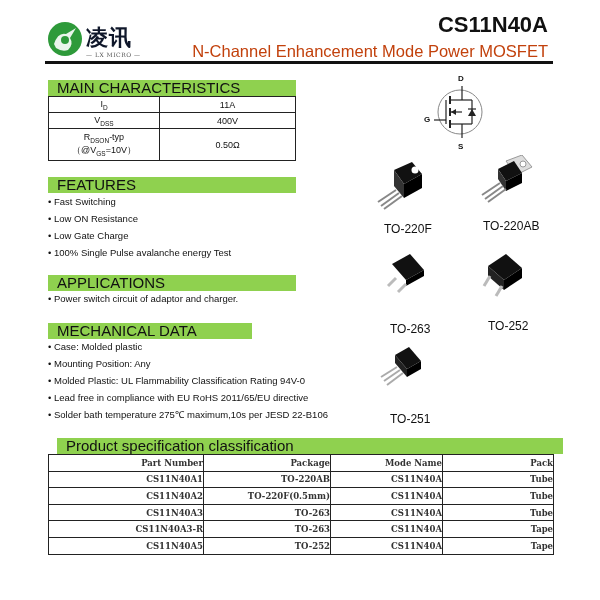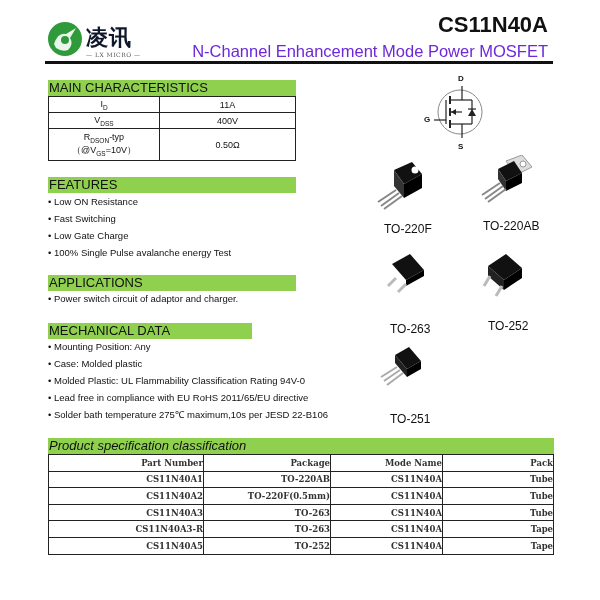--- a/index.html
+++ b/index.html
@@ -5,25 +5,25 @@
   * { margin: 0; padding: 0; box-sizing: border-box; }
   body { width: 600px; height: 600px; background: #fff; position: relative; overflow: hidden; font-family: "Liberation Sans", sans-serif; color: #111; }
   .abs { position: absolute; }
 
   
   .logo { left: 48px; top: 20px; width: 100px; height: 42px; }
   .logo-circle { position: absolute; left: 0; top: 2px; width: 34px; height: 34px; border-radius: 50%; background: #2e9a3a; }
   .logo-cn { position: absolute; left: 38px; top: 3px; font-family: "DejaVu Serif", serif; font-size: 22px; font-weight: bold; letter-spacing: 1px; color: #0f172a; }
   .logo-en { position: absolute; left: 38px; top: 31px; font-family: "DejaVu Serif", serif; font-size: 6px; color: #555; letter-spacing: 0.5px; }
   .title { right: 52px; top: 12px; font-size: 22px; font-weight: bold; color: #111; }
-  .subtitle { right: 52px; top: 42px; font-size: 16.5px; color: #6d28d9; }
+  .subtitle { right: 52px; top: 42px; font-size: 16.5px; color: #c2410c; }
   .hr { left: 45px; top: 61px; width: 508px; height: 3px; background: #111; }
 
   
-  .sec { position: absolute; background: #8fd14f; font-size: 13px; line-height: 16px; height: 16px; padding-left: 1px; color: #111; }
+  .sec { position: absolute; background: #8fd14f; font-size: 15px; line-height: 16px; height: 16px; padding-left: 9px; color: #111; }
 
   
   .mc { left: 48px; top: 96px; width: 248px; border-collapse: collapse; font-size: 9px; }
   .mc td { border: 1.5px solid #222; text-align: center; height: 16px; }
   .mc td:first-child { width: 111px; }
   .mc sub { font-size: 6.5px; }
 
   .bullets { position: absolute; left: 48px; font-size: 9.5px; color: #111; }
   .bullets div { height: 17px; line-height: 17px; }
 
@@ -66,35 +66,35 @@
       <span>R</span><sub>DSON</sub><span>-typ</span><br>
       <span>（@V</span><sub>GS</sub><span>=10V）</span>
     </td>
     <td>0.50Ω</td>
   </tr>
 </tbody>
   </table>
 
 <div class="sec" style="left:48px;top:177px;width:248px;">FEATURES</div>
 <div class="bullets" style="top:193px;">
+  <div>• Fast Switching</div>
   <div>• Low ON Resistance</div>
-  <div>• Fast Switching</div>
   <div>• Low Gate Charge</div>
   <div>• 100% Single Pulse avalanche energy Test</div>
 </div>
 
 <div class="sec" style="left:48px;top:275px;width:248px;">APPLICATIONS</div>
 <div class="bullets" style="top:290px;">
   <div>• Power switch circuit of adaptor and charger.</div>
 </div>
 
 <div class="sec" style="left:48px;top:323px;width:204px;">MECHANICAL DATA</div>
 <div class="bullets" style="top:338px;">
+  <div>• Case: Molded plastic</div>
   <div>• Mounting Position: Any</div>
-  <div>• Case: Molded plastic</div>
   <div>• Molded Plastic: UL Flammability Classification Rating 94V-0</div>
   <div>• Lead free in compliance with EU RoHS 2011/65/EU directive</div>
   <div>• Solder bath temperature 275℃ maximum,10s   per JESD 22-B106</div>
 </div>
 
 <div class="abs" style="left:420px;top:74px;width:70px;height:80px;">
   <svg width="70" height="80" viewBox="0 0 70 80">
     <circle cx="40" cy="38" r="22" fill="none" stroke="#888" stroke-width="1"></circle>
     <line x1="42" y1="12" x2="42" y2="26" stroke="#222" stroke-width="1.2"></line>
     <line x1="42" y1="50" x2="42" y2="64" stroke="#222" stroke-width="1.2"></line>
@@ -171,21 +171,21 @@
     <polygon points="20,10 34,2 46,16 32,24" fill="#111"></polygon>
     <polygon points="20,10 32,24 32,32 20,18" fill="#222"></polygon>
     <polygon points="32,24 46,16 46,24 32,32" fill="#000"></polygon>
     <line x1="22" y1="22" x2="6" y2="32" stroke="#aaa" stroke-width="2"></line>
     <line x1="25" y1="25" x2="9" y2="36" stroke="#aaa" stroke-width="2"></line>
     <line x1="28" y1="28" x2="12" y2="40" stroke="#aaa" stroke-width="2"></line>
   </svg>
 </div>
 <div class="pkg-label" style="left:390px;top:412px;">TO-251</div>
 
-<div class="sec" style="left:48px;top:438px;width:506px;font-style:italic;">Product specification classification</div>
+<div class="sec" style="left:57px;top:438px;width:506px;">Product specification classification</div>
 <table class="abs spec">
   <tbody>
       <tr>
     <th style="width:155px">Part Number</th>
     <th style="width:127px">Package</th>
     <th style="width:112px">Mode Name</th>
     <th>Pack</th>
   </tr>
   <tr>
     <td>CS11N40A1</td>

